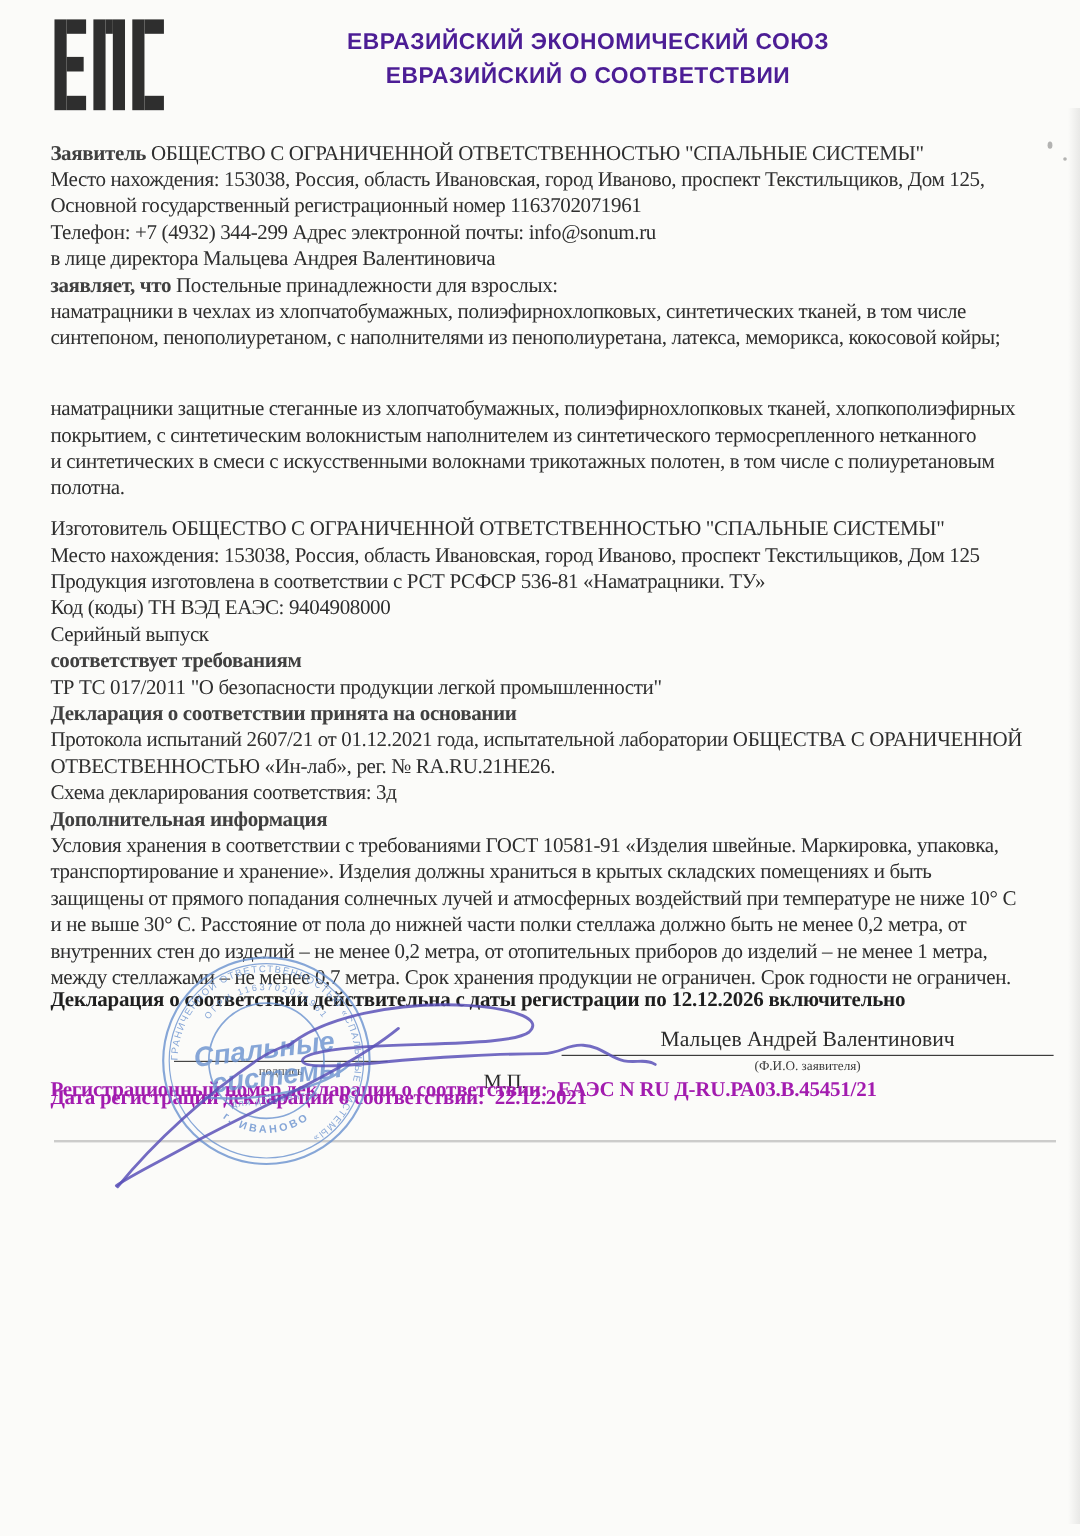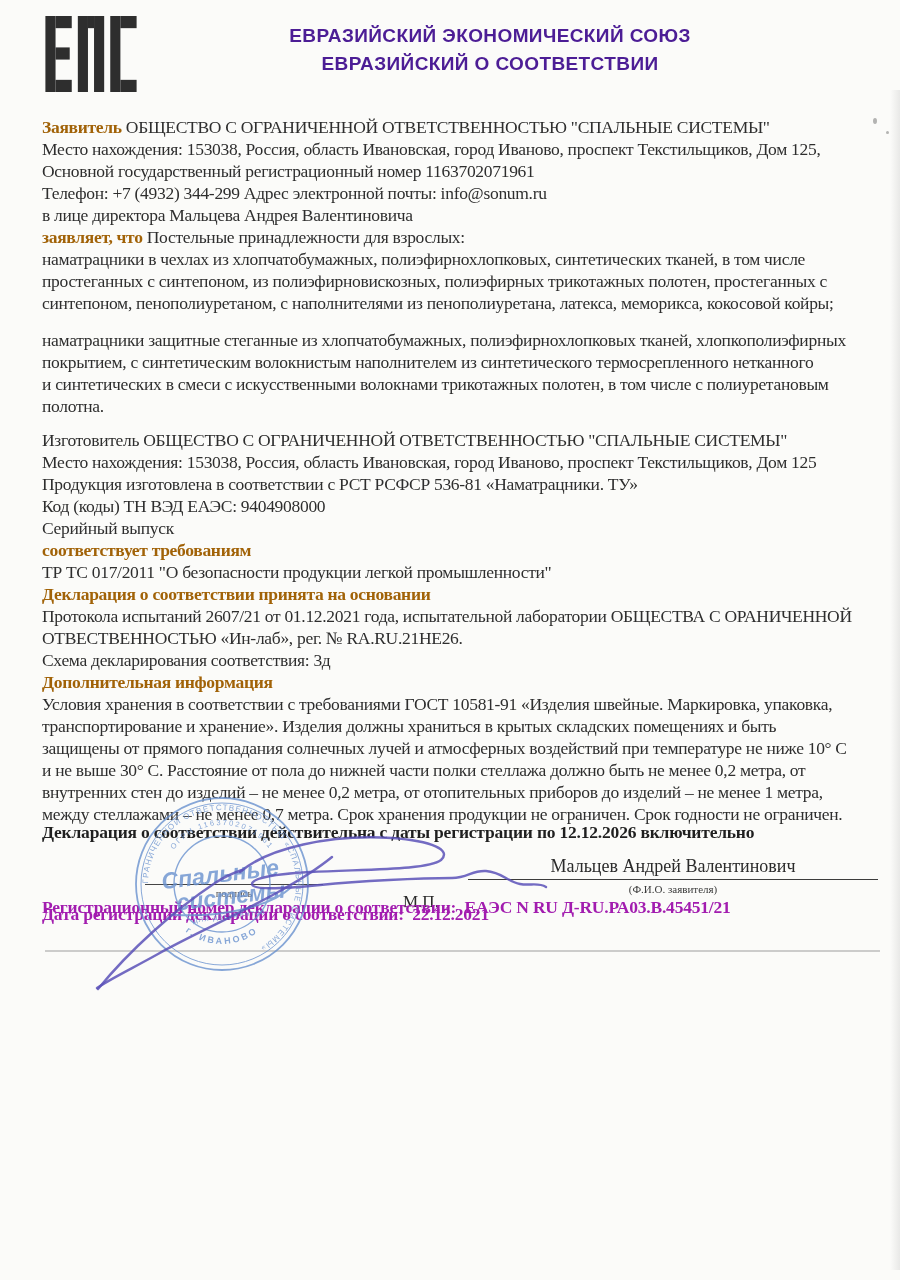--- a/index.html
+++ b/index.html
@@ -10,21 +10,21 @@
   }
   .eac-logo{position:absolute; left:45px; top:16px; width:92px; height:76px;}
   .eac-logo rect{fill:#2e2e2e;}
   .titles{
     position:absolute; left:180px; width:620px; top:22px; text-align:center;
     font-family:"Liberation Sans","DejaVu Sans",sans-serif; font-weight:bold;
     font-size:19px; line-height:28px; letter-spacing:.4px; color:#4c1d95;
   }
   .tblock{position:absolute; left:42px; font-size:17.5px; line-height:22px;
     letter-spacing:-.3px; white-space:nowrap; color:#2e2e2e;}
-  .tblock .bld{font-weight:bold; color:#a16207;font-family:Liberation Serif, serif;}
+  .tblock .bld{font-weight:bold; color:#404040;font-family:Liberation Serif, serif;}
   .b1{top:116px} .b2{top:329px} .b3{top:429px}
   .validity{position:absolute; left:42px; top:822px; font-weight:bold;
     font-size:17.5px; letter-spacing:-.2px; color:#1f1f1f; white-space:nowrap;}
   .mp{position:absolute; left:403px; top:860px; font-size:17px;margin-top:32px;}
   .fio-name{position:absolute; left:468px; width:410px; top:856px; text-align:center; font-size:18px;}
   .fio-line{position:absolute; left:468px; top:879px; width:410px; height:1px; background:#3c3c3c;}
   .fio-cap{position:absolute; left:468px; width:410px; top:883px; text-align:center; font-size:11px; color:#3a3a3a;}
   .sig-line{position:absolute; left:145px; top:884px; width:178px; height:1px; background:#454545;}
   .sig-cap{position:absolute; left:145px; width:178px; top:888px; text-align:center; font-size:10.5px; color:#555;}
   .reg{position:absolute; left:42px; font-weight:bold; font-size:17.5px;
@@ -77,21 +77,20 @@
   </div>
 
   <div class="tblock b1">
       <div><span class="bld">Заявитель </span><span>ОБЩЕСТВО С ОГРАНИЧЕННОЙ ОТВЕТСТВЕННОСТЬЮ "СПАЛЬНЫЕ СИСТЕМЫ"</span></div>
       <div>Место нахождения: 153038, Россия, область Ивановская, город Иваново, проспект Текстильщиков, Дом 125,</div>
       <div>Основной государственный регистрационный номер 1163702071961</div>
       <div>Телефон: +7 (4932) 344-299 Адрес электронной почты: info@sonum.ru</div>
       <div>в лице директора Мальцева Андрея Валентиновича</div>
       <div><span class="bld">заявляет, что </span><span>Постельные принадлежности для взрослых:</span></div>
       <div>наматрацники в чехлах из хлопчатобумажных, полиэфирнохлопковых, синтетических тканей, в том числе</div>
-      <div>простеганных с синтепоном, из полиэфирновискозных, полиэфирных трикотажных полотен, простеганных с</div>
       <div>синтепоном, пенополиуретаном, с наполнителями из пенополиуретана, латекса, меморикса, кокосовой койры;</div>
     </div>
   <div class="tblock b2">
       <div>наматрацники защитные стеганные из хлопчатобумажных, полиэфирнохлопковых тканей, хлопкополиэфирных</div>
       <div>покрытием, с синтетическим волокнистым наполнителем из синтетического термосрепленного  нетканного</div>
       <div>и синтетических в смеси с искусственными волокнами трикотажных полотен, в том числе с полиуретановым</div>
       <div>полотна.</div>
     </div>
   <div class="tblock b3">
       <div>Изготовитель ОБЩЕСТВО С ОГРАНИЧЕННОЙ ОТВЕТСТВЕННОСТЬЮ "СПАЛЬНЫЕ СИСТЕМЫ"</div>

